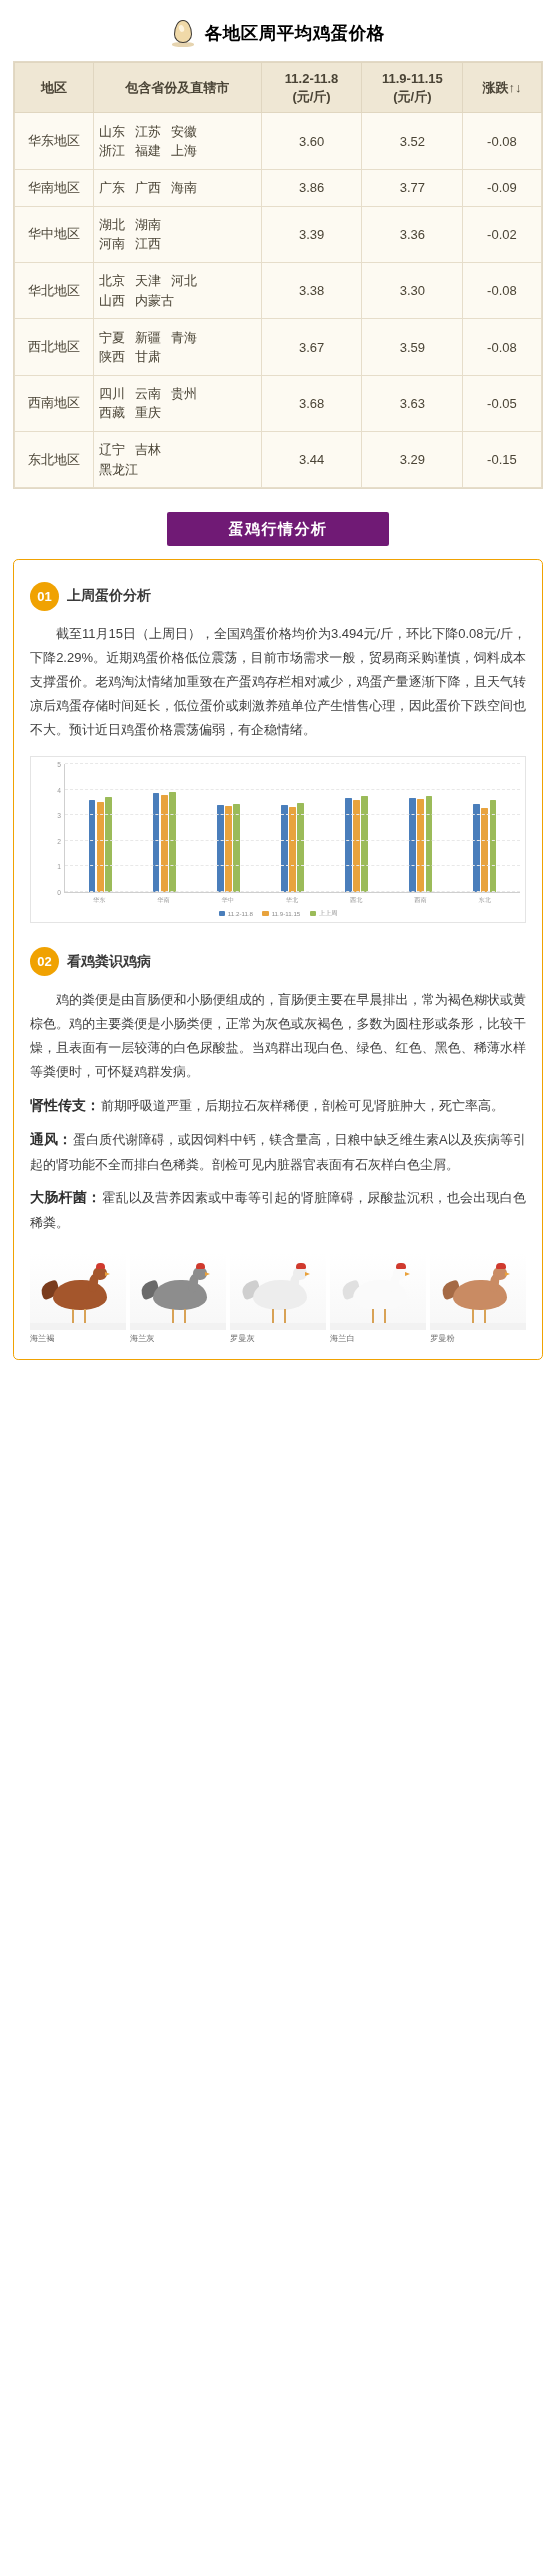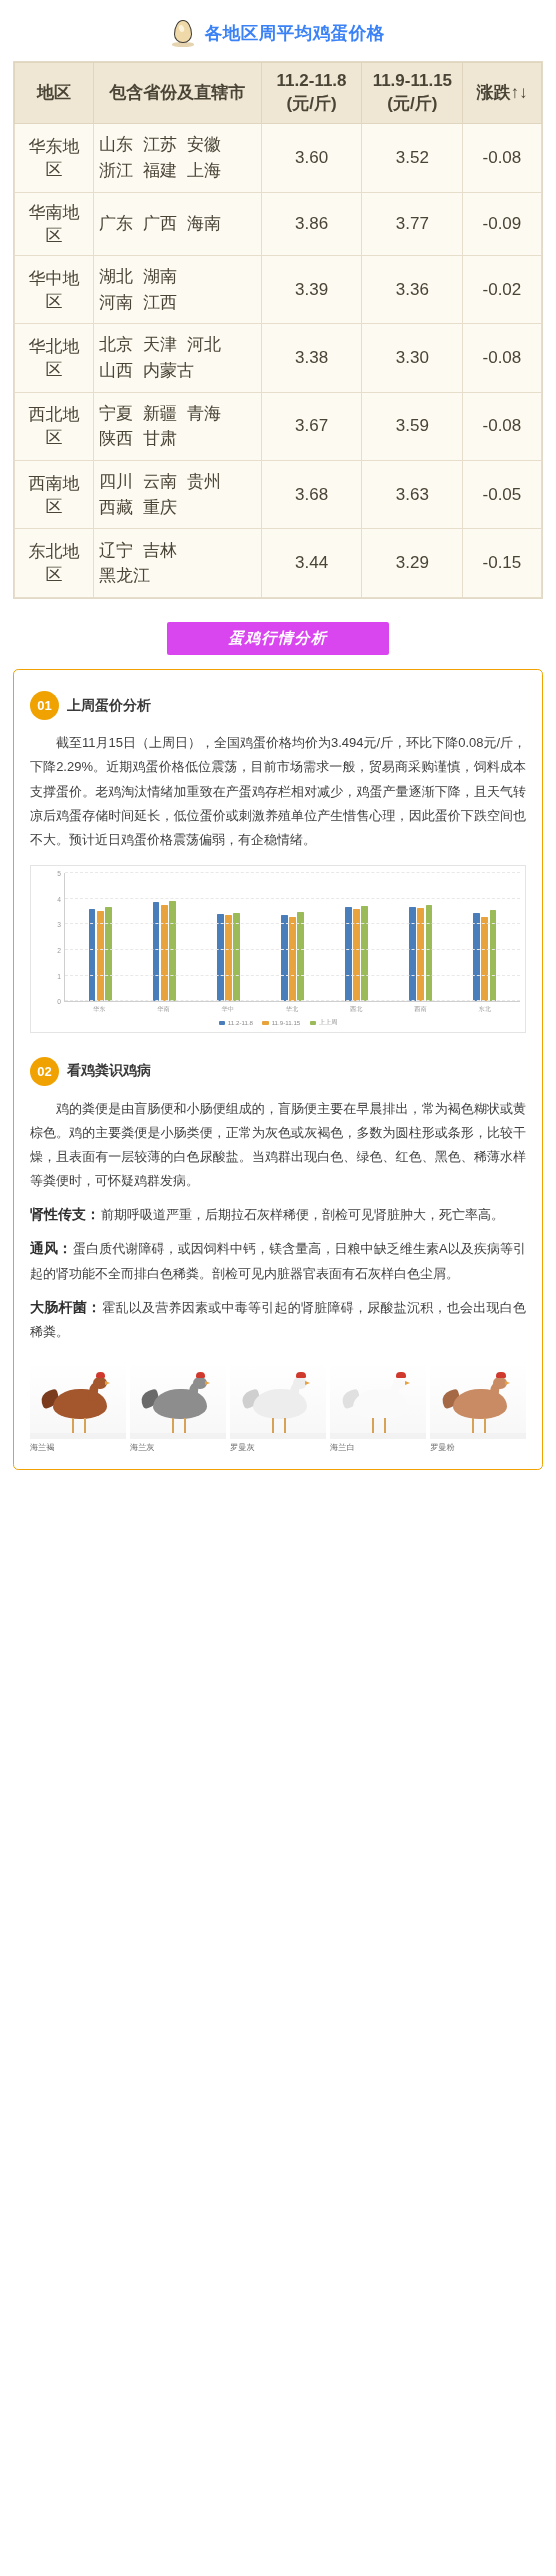--- a/index.html
+++ b/index.html
@@ -52,34 +52,34 @@
   .egg-icon .shadow {
     position: absolute;
     left: 1px; bottom: 1px;
     width: 21.6px; height: 4.1px;
     background: #e6d4b0;
     border-radius: 50%;
   }
   .doc-title {
     font-size: 17.5px;
     font-weight: bold;
-    color: #3b82f6;
+    color: #000000;
     letter-spacing: 0.5px;
   }
 
   
   .table-wrap {
     margin: 0 13.4px;
     border: 0.5px solid #e2d9c6;
     background: #fdfaf2;
   }
   table.price-table {
     width: 100%;
     border-collapse: collapse;
-    font-size: 17px;
+    font-size: 13px;
   }
   table.price-table th {
     background: #efe7d4;
     color: #4a4436;
     font-weight: bold;
     border: 0.5px solid #e0d6c0;
     padding: 7.2px 4.1px;
     line-height: 1.35;
     vertical-align: middle;
   }
@@ -97,30 +97,29 @@
 
   .prov-cell { line-height: 1.5; }
   .prov-line { display: flex; gap: 10px; }
   .prov-line span { min-width: 25px; display: inline-block; }
   .change-neg { color: #4a4436; }
 
   
   .banner {
     margin: 23px auto 0 auto;
     width: 222px;
-    background: #d946ef;
+    background: #701a75;
     color: #ffffff;
     text-align: center;
     font-size: 15px;
     font-weight: bold;
     letter-spacing: 1.5px;
     padding: 7.2px 0;
     border-radius: 2.1px;
     position: relative;
-    font-style: italic;
   }
 
   
   .content-card {
     margin: 13.4px 13.4px 0 13.4px;
     border: 1px solid #f0a202;
     border-radius: 5.2px;
     padding: 17.5px 15.5px 15.5px 15.5px;
     background: #ffffff;
   }

